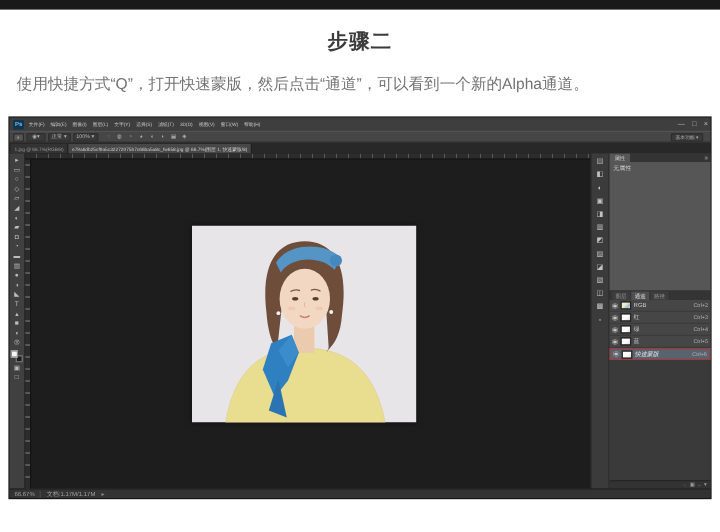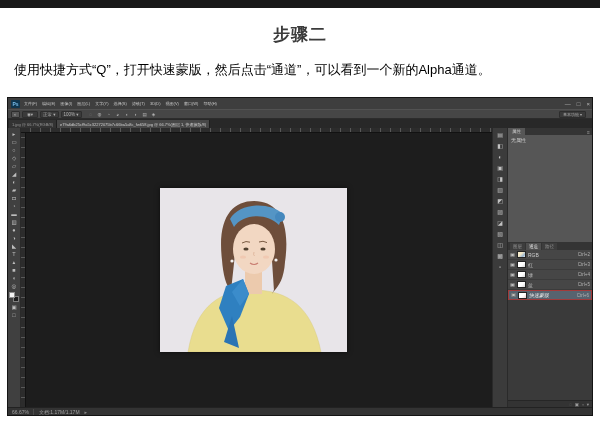--- a/index.html
+++ b/index.html
@@ -5,21 +5,21 @@
   * { margin:0; padding:0; box-sizing:border-box; }
   html,body { width:600px; height:443px; background:#fff; overflow:hidden;
     font-family:"Liberation Sans","DejaVu Sans",sans-serif; }
   body { position:relative; }
 
   .top-strip { position:absolute; top:0; left:0; width:600px; height:8px; background:#191919; }
 
   .page-title { position:absolute; top:23px; left:0; width:100%; text-align:center;
     font-size:17px; font-weight:bold; color:#3b3b3b; letter-spacing:1px; }
   .page-desc { position:absolute; top:61px; left:14px; width:580px;
-    font-size:13px; color:#000000; white-space:nowrap; overflow:hidden; }
+    font-size:13px; color:#737373; white-space:nowrap; overflow:hidden; }
 
   
   .ps { position:absolute; left:8px; top:98px; width:584px; height:317px;
     background:#383838; box-shadow:0 0 0 1px #141414; display:flex; flex-direction:column; }
 
   .menubar { height:11px; background:#3e3e3e; display:flex; align-items:center;
     gap:3px; padding:0 3px; font-size:4px; color:#c6c6c6; position:relative; flex:0 0 auto; }
   .ps-logo { width:9px; height:8px; background:#0f364f; color:#79bce9; font-size:5px;
     font-weight:bold; display:flex; align-items:center; justify-content:center; border-radius:1px; }
   .menu-item { padding:0 1px; line-height:11px; white-space:nowrap; }

